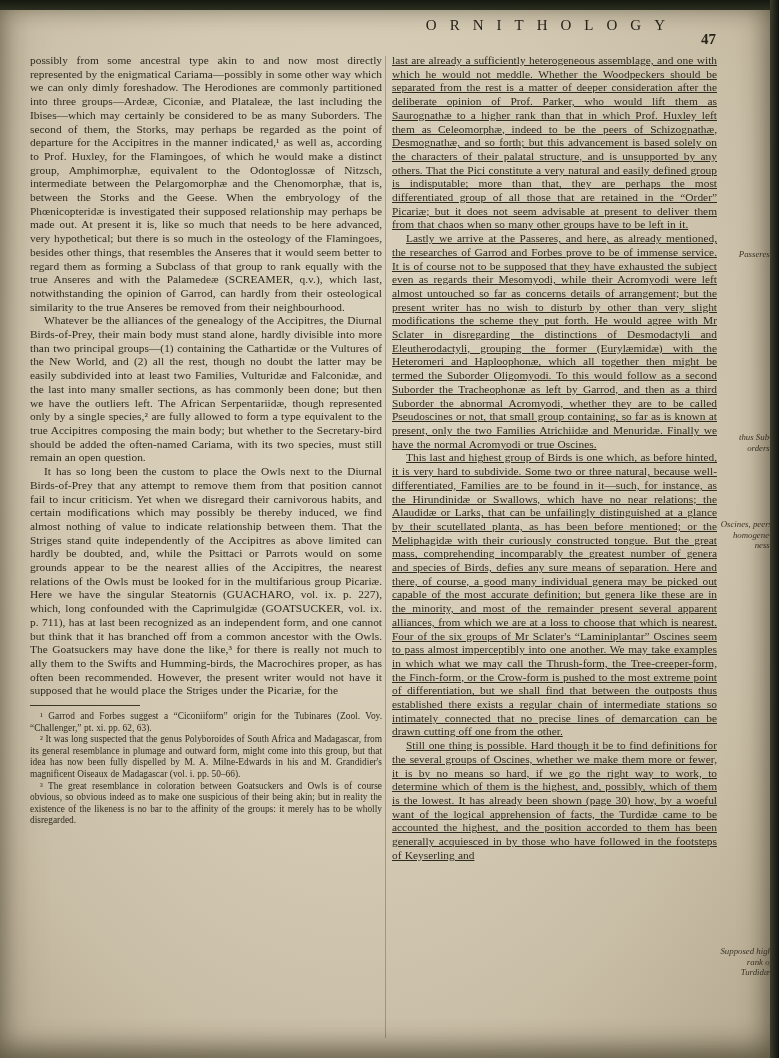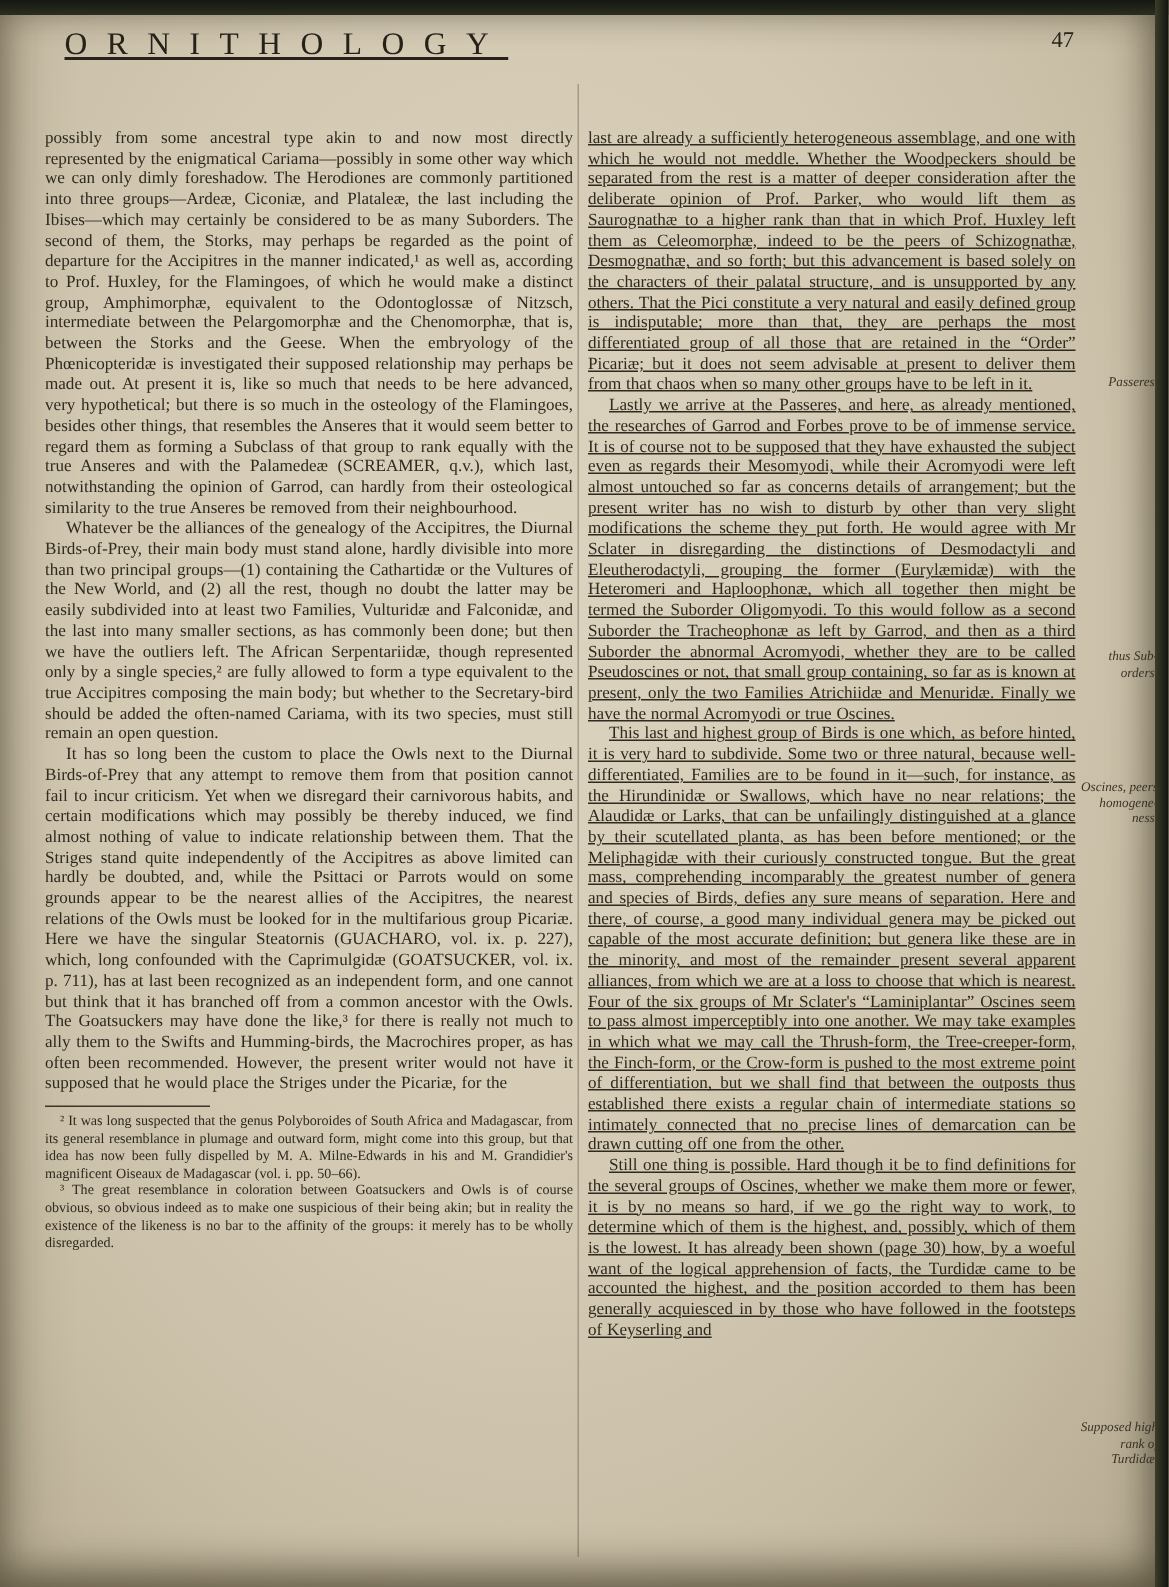--- a/index.html
+++ b/index.html
@@ -30,33 +30,31 @@
   }
   .edge-right {
     position: absolute; top: 0; right: 0; bottom: 0; width: 9px; z-index: 7;
     background: linear-gradient(to left, #11140d, #3b3c2b);
   }
   .running-head {
     position: absolute; top: 17px; left: 30px; width: 688px; height: 24px; z-index: 2;
   }
   .head-title {
     position: absolute; left: 0; right: 40px; top: 0;
-    text-align: left;
-    font-size: 21px; letter-spacing: 13px; text-indent: 13px;
+    text-align: right;
+    font-size: 15px; letter-spacing: 13px; text-indent: 13px;
     color: #27231b;
-    text-decoration: underline;
   }
   .page-number {
-    position: absolute; right: 2px; top: 2px;
-    font-size: 15px; font-weight: normal; color: #27231b;
+    position: absolute; right: 2px; top: 14px;
+    font-size: 15px; font-weight: bold; color: #27231b;
   }
   .col {
     position: absolute; top: 54px; z-index: 2;
     text-align: justify;
-    margin-top: 32px;
   }
   .col-left  { left: 30px;  width: 352px; }
   .col-right { left: 392px; width: 325px; text-decoration: underline; }
   .col p {
     margin: 0;
     text-indent: 14px;
     font-size: 11.4px;
     line-height: 13.7px;
     word-spacing: 0.4px;
   }
@@ -92,20 +90,21 @@
   <div class="running-head">
     <span class="head-title">ORNITHOLOGY</span>
     <span class="page-number">47</span>
   </div>
 
   <div class="col col-left">
     <p class="cont">possibly from some ancestral type akin to and now most directly represented by the enigmatical Cariama—possibly in some other way which we can only dimly foreshadow. The Herodiones are commonly partitioned into three groups—Ardeæ, Ciconiæ, and Plataleæ, the last including the Ibises—which may certainly be considered to be as many Suborders. The second of them, the Storks, may perhaps be regarded as the point of departure for the Accipitres in the manner indicated,¹ as well as, according to Prof. Huxley, for the Flamingoes, of which he would make a distinct group, Amphimorphæ, equivalent to the Odontoglossæ of Nitzsch, intermediate between the Pelargomorphæ and the Chenomorphæ, that is, between the Storks and the Geese. When the embryology of the Phœnicopteridæ is investigated their supposed relationship may perhaps be made out. At present it is, like so much that needs to be here advanced, very hypothetical; but there is so much in the osteology of the Flamingoes, besides other things, that resembles the Anseres that it would seem better to regard them as forming a Subclass of that group to rank equally with the true Anseres and with the Palamedeæ (SCREAMER, q.v.), which last, notwithstanding the opinion of Garrod, can hardly from their osteological similarity to the true Anseres be removed from their neighbourhood.</p>
     <p>Whatever be the alliances of the genealogy of the Accipitres, the Diurnal Birds-of-Prey, their main body must stand alone, hardly divisible into more than two principal groups—(1) containing the Cathartidæ or the Vultures of the New World, and (2) all the rest, though no doubt the latter may be easily subdivided into at least two Families, Vulturidæ and Falconidæ, and the last into many smaller sections, as has commonly been done; but then we have the outliers left. The African Serpentariidæ, though represented only by a single species,² are fully allowed to form a type equivalent to the true Accipitres composing the main body; but whether to the Secretary-bird should be added the often-named Cariama, with its two species, must still remain an open question.</p>
     <p>It has so long been the custom to place the Owls next to the Diurnal Birds-of-Prey that any attempt to remove them from that position cannot fail to incur criticism. Yet when we disregard their carnivorous habits, and certain modifications which may possibly be thereby induced, we find almost nothing of value to indicate relationship between them. That the Striges stand quite independently of the Accipitres as above limited can hardly be doubted, and, while the Psittaci or Parrots would on some grounds appear to be the nearest allies of the Accipitres, the nearest relations of the Owls must be looked for in the multifarious group Picariæ. Here we have the singular Steatornis (GUACHARO, vol. ix. p. 227), which, long confounded with the Caprimulgidæ (GOATSUCKER, vol. ix. p. 711), has at last been recognized as an independent form, and one cannot but think that it has branched off from a common ancestor with the Owls. The Goatsuckers may have done the like,³ for there is really not much to ally them to the Swifts and Humming-birds, the Macrochires proper, as has often been recommended. However, the present writer would not have it supposed that he would place the Striges under the Picariæ, for the</p>
     <div class="fn-rule"></div>
+    <p class="fn cont">¹ Garrod and Forbes suggest a “Ciconiiform” origin for the Tubinares (Zool. Voy. “Challenger,” pt. xi. pp. 62, 63).</p>
     <p class="fn cont">² It was long suspected that the genus Polyboroides of South Africa and Madagascar, from its general resemblance in plumage and outward form, might come into this group, but that idea has now been fully dispelled by M. A. Milne-Edwards in his and M. Grandidier's magnificent Oiseaux de Madagascar (vol. i. pp. 50–66).</p>
     <p class="fn cont">³ The great resemblance in coloration between Goatsuckers and Owls is of course obvious, so obvious indeed as to make one suspicious of their being akin; but in reality the existence of the likeness is no bar to the affinity of the groups: it merely has to be wholly disregarded.</p>
   </div>
 
   <div class="col-divider"></div>
 
   <div class="col col-right">
     <p class="cont">last are already a sufficiently heterogeneous assemblage, and one with which he would not meddle. Whether the Woodpeckers should be separated from the rest is a matter of deeper consideration after the deliberate opinion of Prof. Parker, who would lift them as Saurognathæ to a higher rank than that in which Prof. Huxley left them as Celeomorphæ, indeed to be the peers of Schizognathæ, Desmognathæ, and so forth; but this advancement is based solely on the characters of their palatal structure, and is unsupported by any others. That the Pici constitute a very natural and easily defined group is indisputable; more than that, they are perhaps the most differentiated group of all those that are retained in the “Order” Picariæ; but it does not seem advisable at present to deliver them from that chaos when so many other groups have to be left in it.</p>
     <p>Lastly we arrive at the Passeres, and here, as already mentioned, the researches of Garrod and Forbes prove to be of immense service. It is of course not to be supposed that they have exhausted the subject even as regards their Mesomyodi, while their Acromyodi were left almost untouched so far as concerns details of arrangement; but the present writer has no wish to disturb by other than very slight modifications the scheme they put forth. He would agree with Mr Sclater in disregarding the distinctions of Desmodactyli and Eleutherodactyli, grouping the former (Eurylæmidæ) with the Heteromeri and Haploophonæ, which all together then might be termed the Suborder Oligomyodi. To this would follow as a second Suborder the Tracheophonæ as left by Garrod, and then as a third Suborder the abnormal Acromyodi, whether they are to be called Pseudoscines or not, that small group containing, so far as is known at present, only the two Families Atrichiidæ and Menuridæ. Finally we have the normal Acromyodi or true Oscines.</p>
     <p>This last and highest group of Birds is one which, as before hinted, it is very hard to subdivide. Some two or three natural, because well-differentiated, Families are to be found in it—such, for instance, as the Hirundinidæ or Swallows, which have no near relations; the Alaudidæ or Larks, that can be unfailingly distinguished at a glance by their scutellated planta, as has been before mentioned; or the Meliphagidæ with their curiously constructed tongue. But the great mass, comprehending incomparably the greatest number of genera and species of Birds, defies any sure means of separation. Here and there, of course, a good many individual genera may be picked out capable of the most accurate definition; but genera like these are in the minority, and most of the remainder present several apparent alliances, from which we are at a loss to choose that which is nearest. Four of the six groups of Mr Sclater's “Laminiplantar” Oscines seem to pass almost imperceptibly into one another. We may take examples in which what we may call the Thrush-form, the Tree-creeper-form, the Finch-form, or the Crow-form is pushed to the most extreme point of differentiation, but we shall find that between the outposts thus established there exists a regular chain of intermediate stations so intimately connected that no precise lines of demarcation can be drawn cutting off one from the other.</p>

